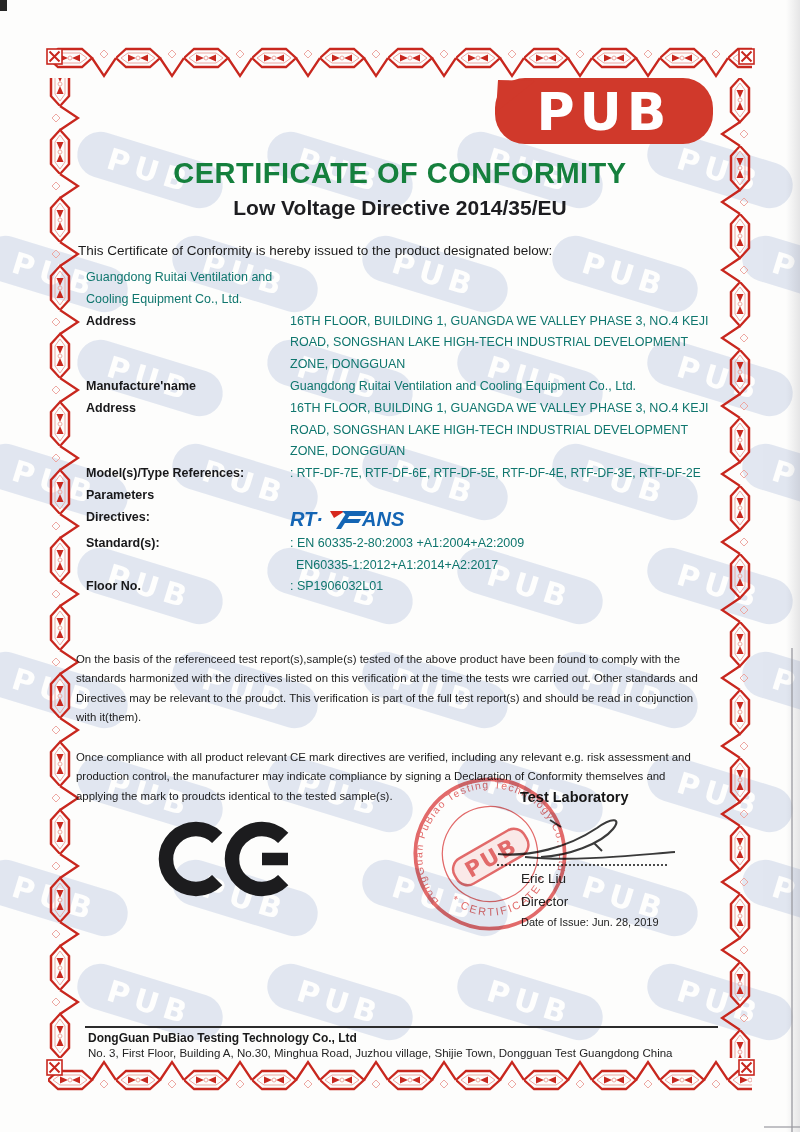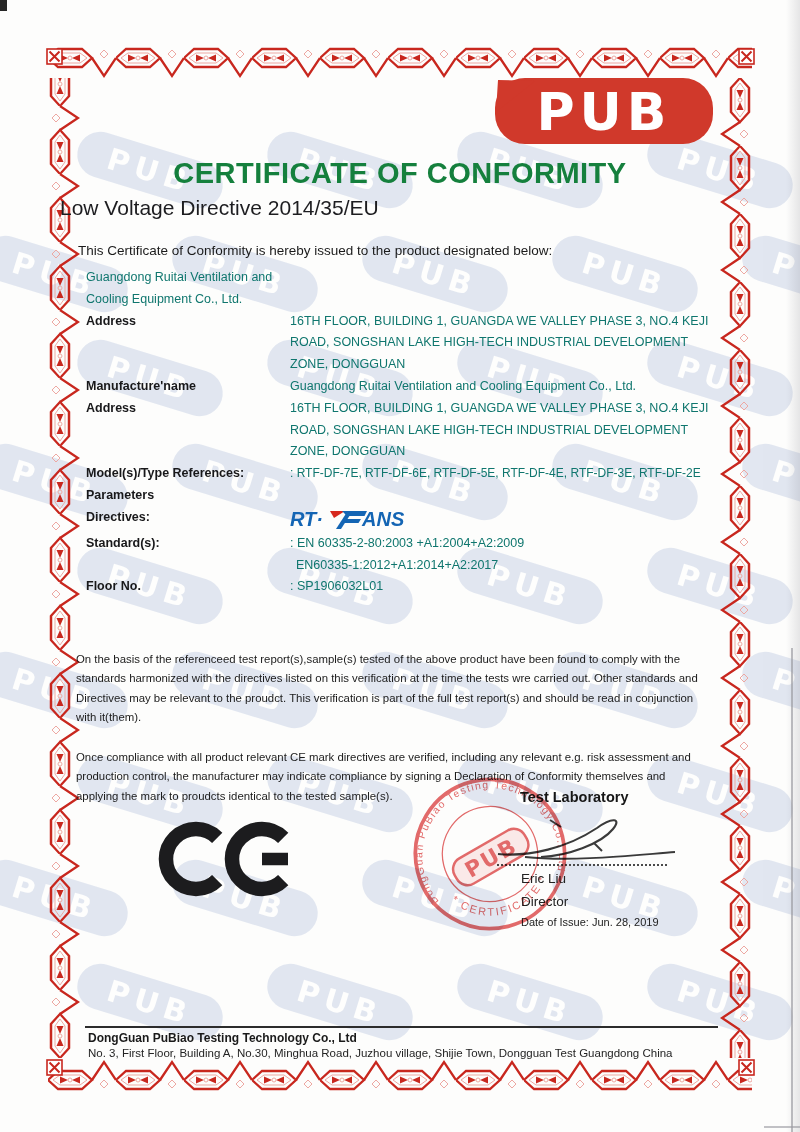--- a/index.html
+++ b/index.html
@@ -22,22 +22,22 @@
   .b-top{left:48px;top:46px;}
   .b-bottom{left:48px;top:1058px;transform:scaleY(-1);}
   .b-left{left:48px;top:1058px;transform:rotate(-90deg);transform-origin:0 0;}
   .b-right{left:752px;top:78px;transform:rotate(90deg);transform-origin:0 0;}
   .b-corner{position:absolute;z-index:2;}
   
   .cert-no{position:absolute;left:88px;top:94px;z-index:3;font-size:17px;font-weight:bold;color:#242428;letter-spacing:.2px;}
   .pub-logo{position:absolute;left:487px;top:72px;z-index:3;}
   .title{position:absolute;left:60px;top:157px;width:680px;z-index:3;text-align:center;
          font-size:29px;font-weight:bold;color:#15803d;letter-spacing:.5px;}
-  .subtitle{position:absolute;left:60px;top:196px;width:680px;z-index:3;
-         font-size:21px;font-weight:normal;color:#1d1d20;}
+  .subtitle{position:absolute;left:60px;top:196px;width:680px;z-index:3;text-align:center;
+         font-size:21px;font-weight:bold;color:#1d1d20;}
   .intro{position:absolute;left:78px;top:243px;z-index:3;font-size:13.5px;color:#1b1b1b;}
   
   .info{position:absolute;left:86px;top:267px;width:656px;z-index:3;font-size:12.5px;}
   .row{display:grid;grid-template-columns:204px 1fr;line-height:21.8px;}
   .lbl{font-weight:bold;color:#18181a;}
   .val{white-space:pre-line;color:#0f766e;}
   .val .v2{display:block;}
   .val.models{font-size:12px;white-space:nowrap;}
   .tm-row{height:26px;display:flex;align-items:center;}
   

